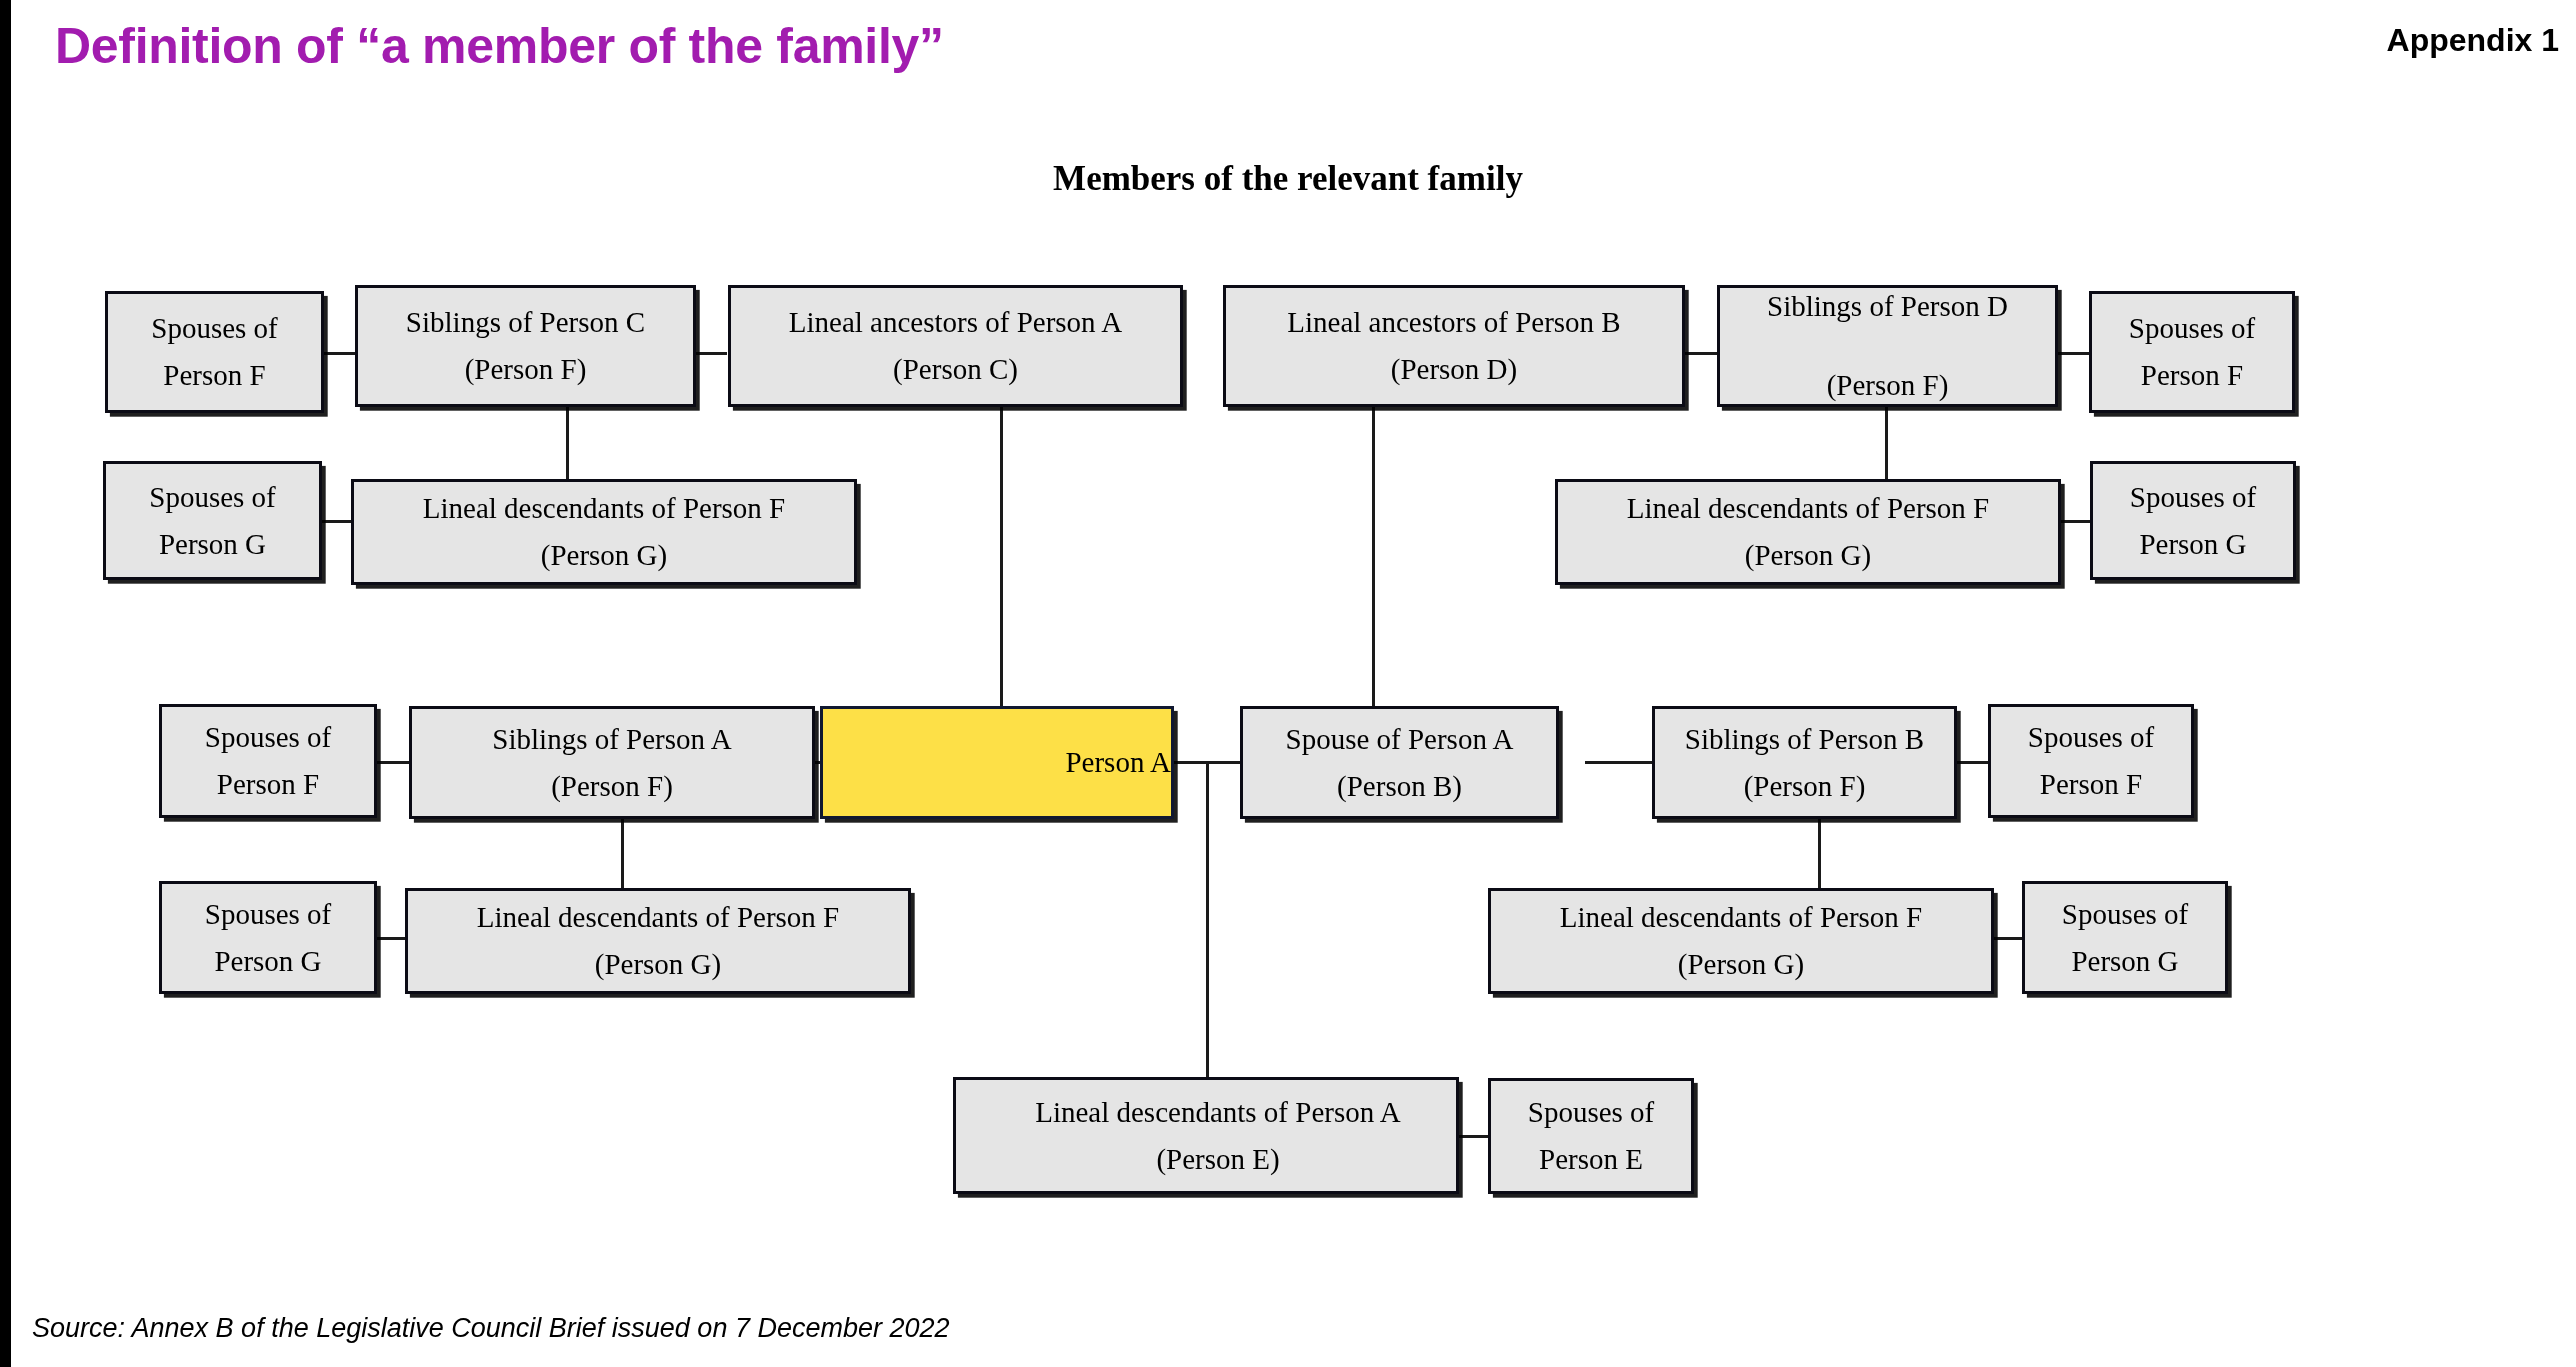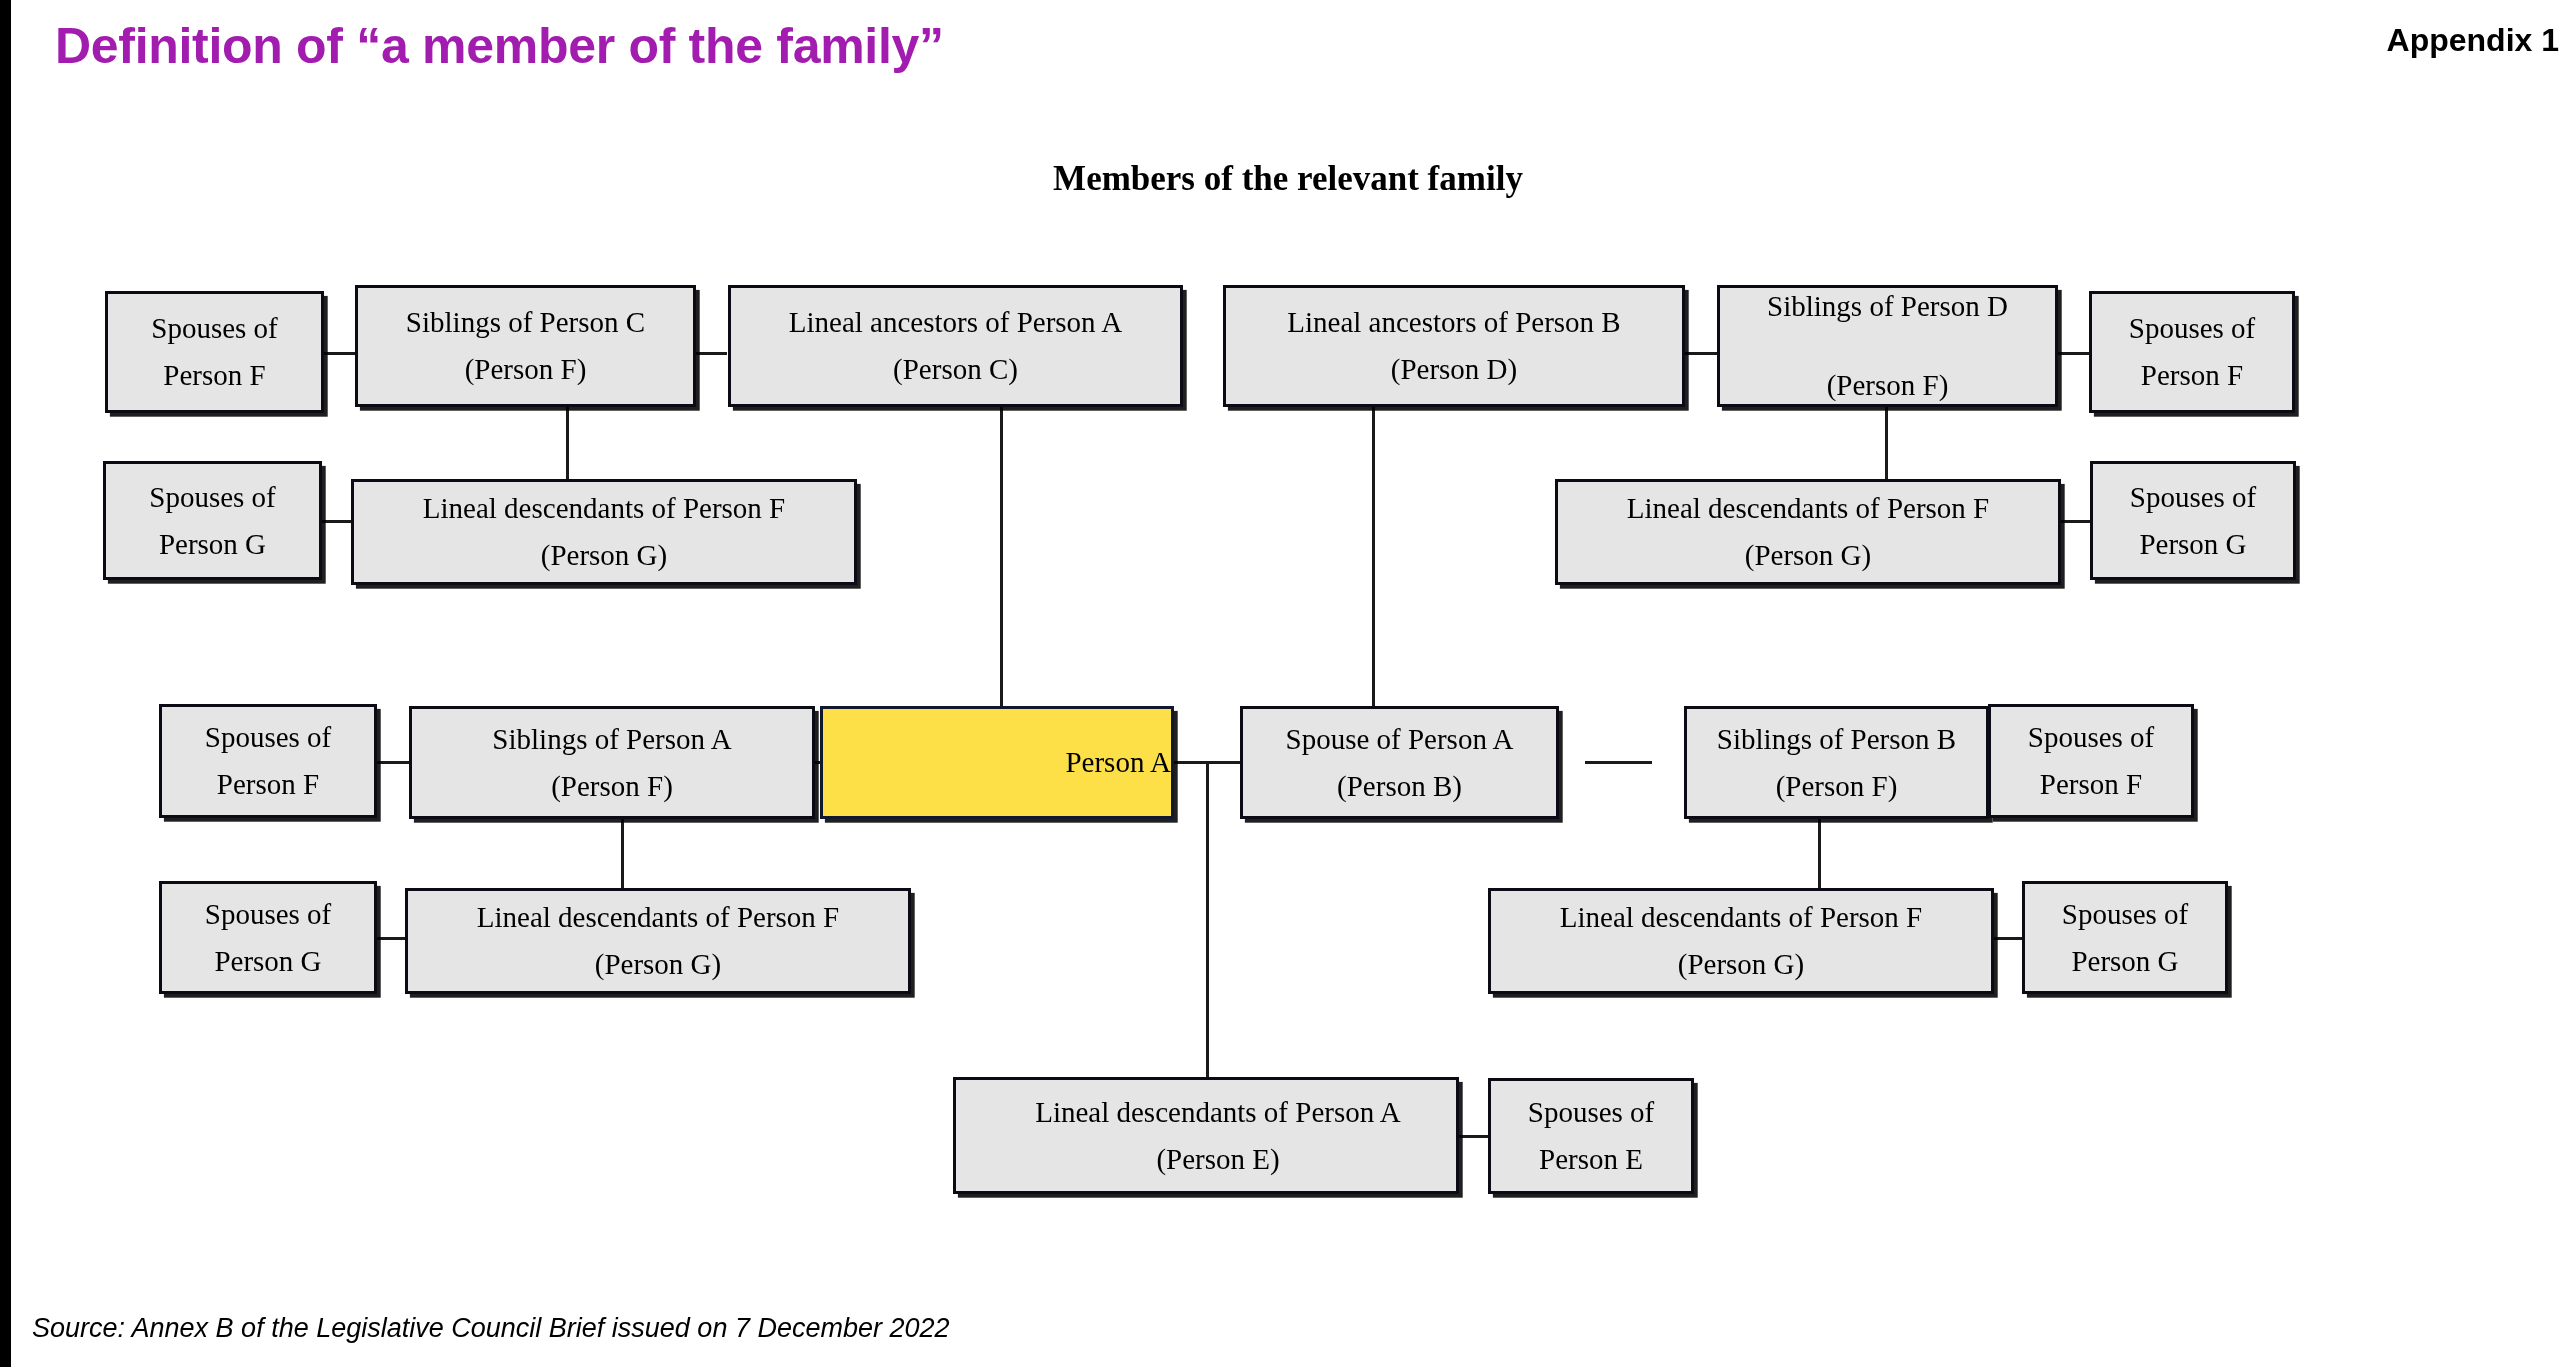--- a/index.html
+++ b/index.html
@@ -216,21 +216,21 @@
 
     <div class="node highlight single-line" style="left:820px; top:706px; width:354px; height:113px;">
       <span>Person A</span>
     </div>
 
     <div class="node" style="left:1240px; top:706px; width:319px; height:113px;">
       <span>Spouse of Person A</span>
       <span class="line2">(Person B)</span>
     </div>
 
-    <div class="node" style="left:1652px; top:706px; width:305px; height:113px;margin-left:32px;">
+    <div class="node" style="left:1652px; top:706px; width:305px; height:113px;">
       <span>Siblings of Person B</span>
       <span class="line2">(Person F)</span>
     </div>
 
     <div class="node" style="left:1988px; top:704px; width:206px; height:114px;">
       <span>Spouses of</span>
       <span class="line2">Person F</span>
     </div>
 
     <div class="node" style="left:159px; top:881px; width:218px; height:113px;">

